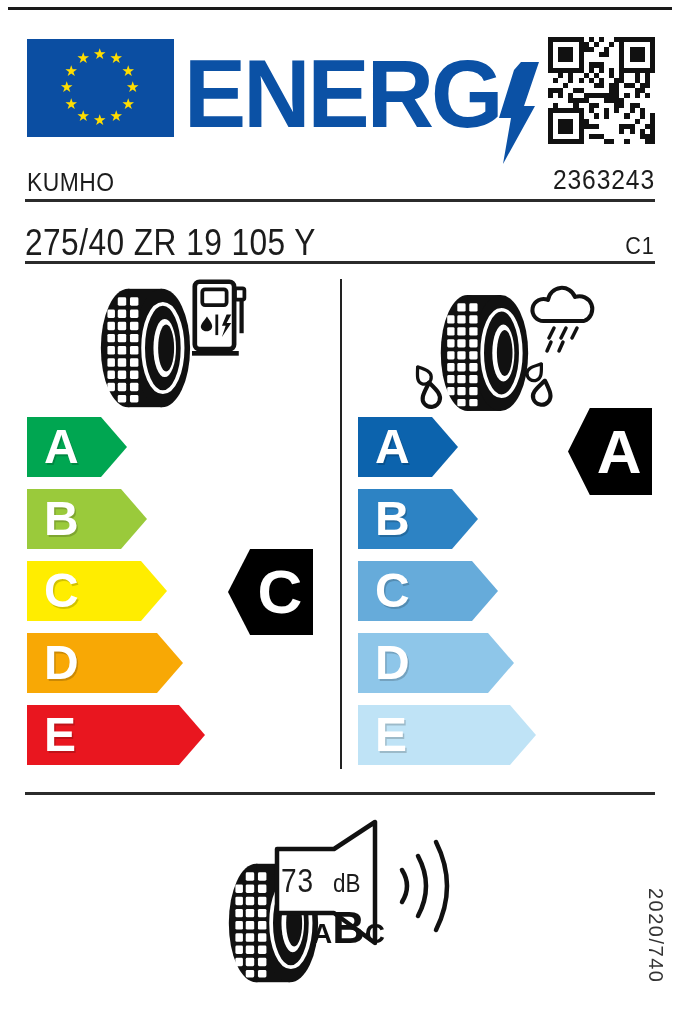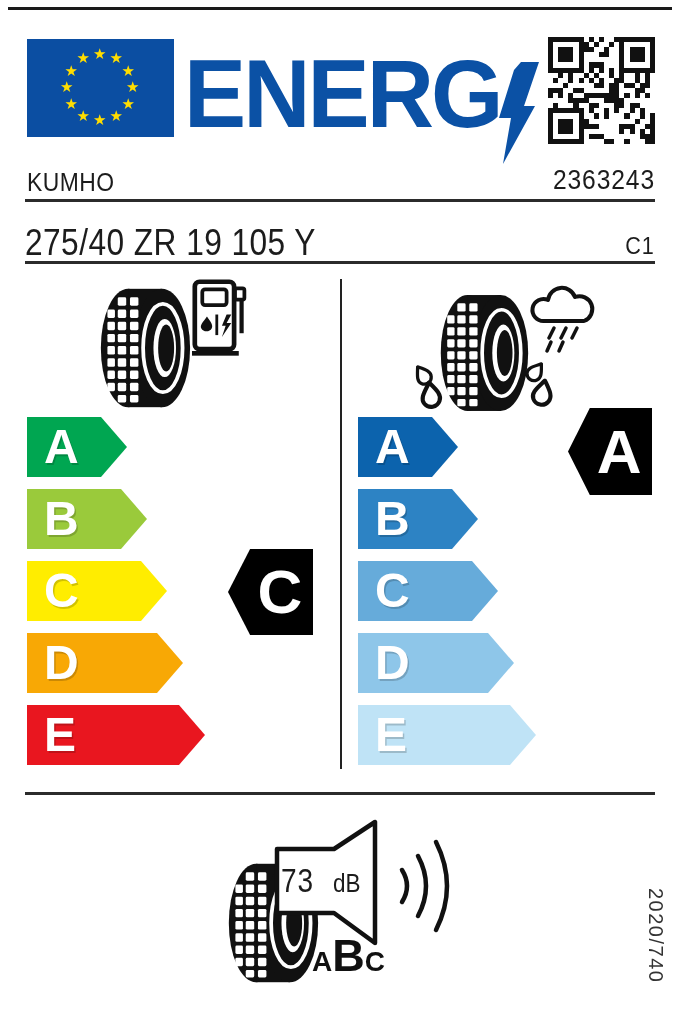--- a/index.html
+++ b/index.html
@@ -39,21 +39,21 @@
   
   .fuel-tire{left:98px;top:286px;}
   .pump-icon{left:192px;top:278px;}
   .wet-tire{left:438px;top:292px;}
   .cloud-icon{left:524px;top:277px;}
   .noise-tire{left:226px;top:856px;}
   .speaker-icon{left:264px;top:818px;}
   .waves-icon{left:392px;top:824px;}
   .noise-value{left:281px;top:862px;font-size:33px;letter-spacing:1px;transform:scaleX(.85);transform-origin:0 0;color:#1c1c1c;}
   .noise-unit{left:333px;top:869px;font-size:25px;transform:scaleX(.9);transform-origin:0 0;color:#1c1c1c;}
-  .noise-classes{left:312px;top:930px;color:#111;}
+  .noise-classes{left:312px;top:902px;color:#111;}
   .noise-class{font-size:28px;font-weight:bold;vertical-align:baseline;letter-spacing:0;}
   .noise-selected{font-size:45px;}
   .regulation{right:13px;top:888px;writing-mode:vertical-rl;font-size:20px;letter-spacing:1.5px;color:#333;}
 </style>
 </head>
 <body>
 
 <svg width="0" height="0" style="position:absolute">
   <defs>
     <g id="tire">

